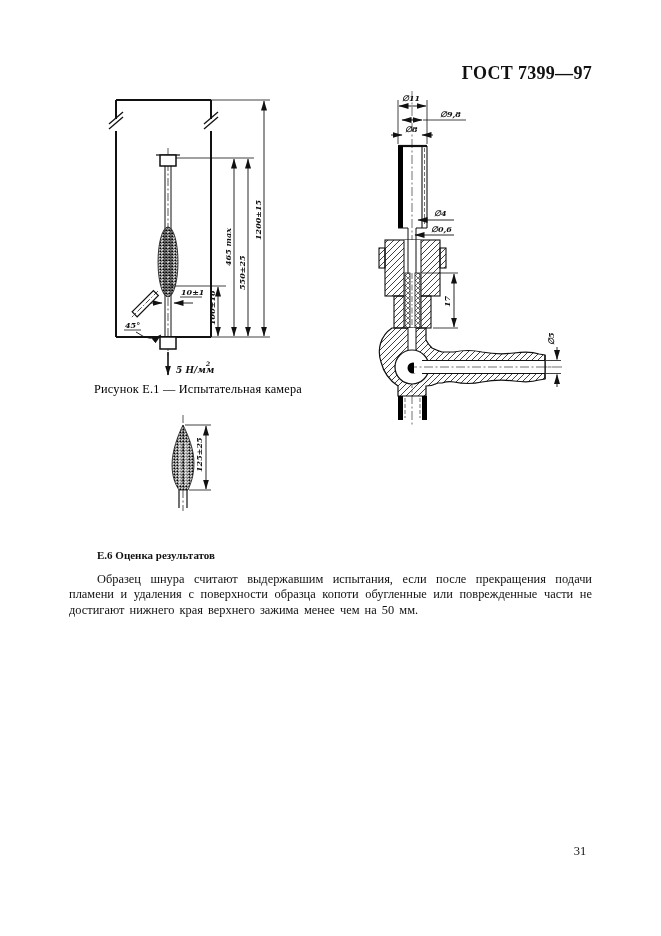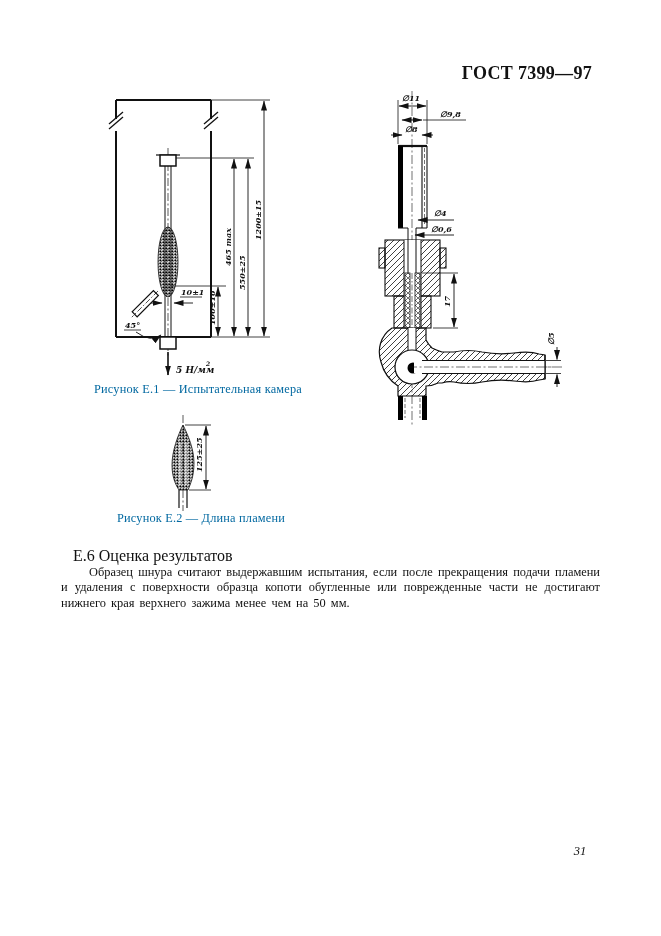--- a/index.html
+++ b/index.html
@@ -9,36 +9,36 @@
     background:#ffffff;
     font-family:"Liberation Serif", serif;
     color:#111;
     overflow:hidden;
   }
   .hdr{
     position:absolute;left:420px;top:63px;width:172px;
     text-align:right;font-weight:bold;font-size:18px;letter-spacing:.3px;
   }
   .cap{
-    position:absolute;font-size:12.3px;letter-spacing:.2px;text-align:center;color:#0369a1;
+    position:absolute;font-size:12.3px;letter-spacing:.2px;text-align:center;color:#000000;
   }
   .cap-e1{left:58px;top:382px;width:280px;}
   .cap-e2{left:70px;top:511px;width:262px;}
   .cap-e3{left:356px;top:429px;width:222px;}
   .sec{
     position:absolute;left:61px;top:548px;width:539px;font-size:12.4px;line-height:15.6px;
   }
   .sec h4{
-    margin:0 0 1px 12px;font-size:16px;font-weight:normal;
+    margin:0 0 1px 36px;font-size:11px;font-weight:bold;
   }
   .sec p{
-    margin:0;text-align:justify;text-indent:28px;word-spacing:2px;
+    margin:8px;text-align:justify;text-indent:28px;word-spacing:2px;
   }
   .pageno{
-    position:absolute;left:560px;top:844px;width:40px;text-align:center;font-size:12.5px;font-style:italic;
+    position:absolute;left:560px;top:844px;width:40px;text-align:center;font-size:12.5px;
   }
   svg{position:absolute;overflow:visible;}
   .dimtxt{font-family:"DejaVu Serif", serif;font-style:italic;font-weight:bold;font-size:8px;fill:#111;}
   .dimtxt9{font-family:"DejaVu Serif", serif;font-style:italic;font-weight:bold;font-size:9px;fill:#111;}
   .dimtxt6{font-family:"DejaVu Serif", serif;font-style:italic;font-weight:bold;font-size:6px;fill:#111;}
 </style>
 </head>
 <body>
 
 <div class="page">
@@ -143,21 +143,20 @@
       <line x1="45" y1="12" x2="71" y2="12"></line>
       <line x1="49" y1="77" x2="71" y2="77"></line>
     </g>
     <g stroke="#111" stroke-width="0.9">
       <line x1="66" y1="45" x2="66" y2="13" marker-end="url(#arr)"></line>
       <line x1="66" y1="45" x2="66" y2="76" marker-end="url(#arr)"></line>
     </g>
     <text class="dimtxt" transform="translate(62,59) rotate(-90)">125±25</text>
   </svg>
 
-  <div class="cap cap-e2">Рисунок Е.2 — Длина пламени</div>
 
   <svg style="left:378px;top:88px" width="210" height="344" viewBox="0 0 210 344">
 
     <g stroke="#111" stroke-width="0.6" stroke-dasharray="9 2.5 2 2.5">
       <line x1="34" y1="3" x2="34" y2="338"></line>
       <line x1="16" y1="279" x2="184" y2="279"></line>
     </g>
 
     <g stroke="#111" stroke-width="0.8">
       <line x1="20" y1="56" x2="20" y2="12"></line>

